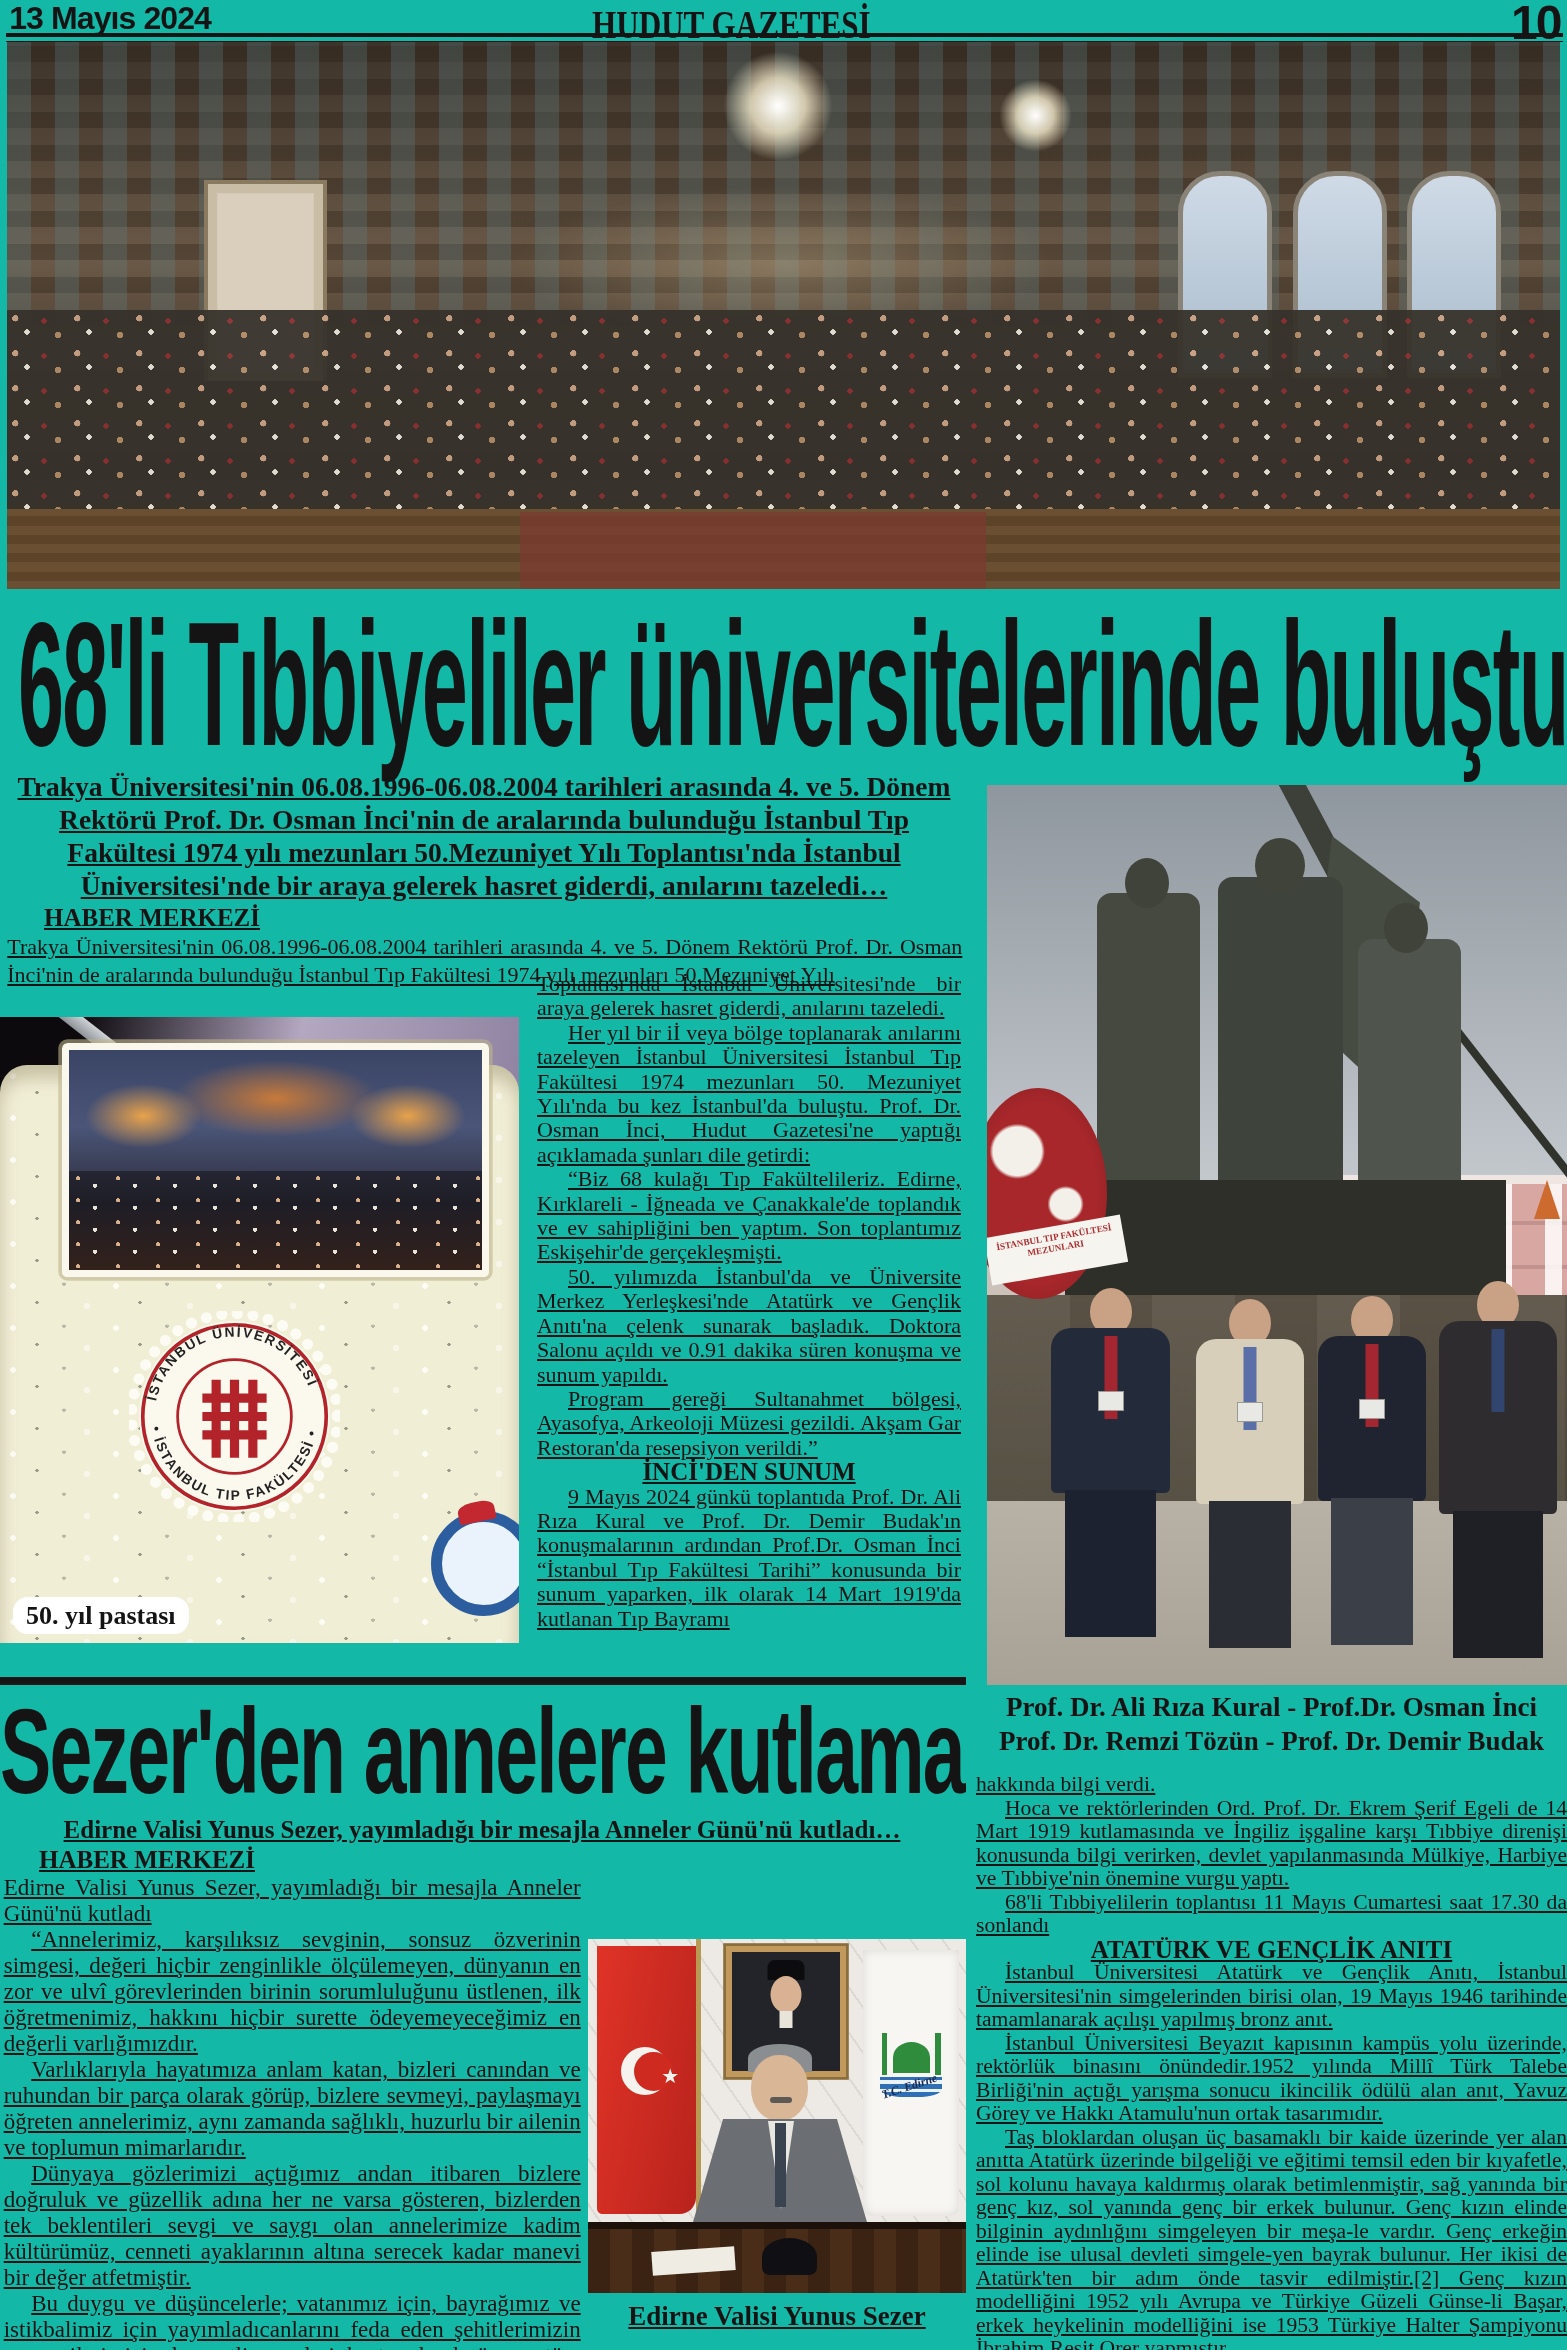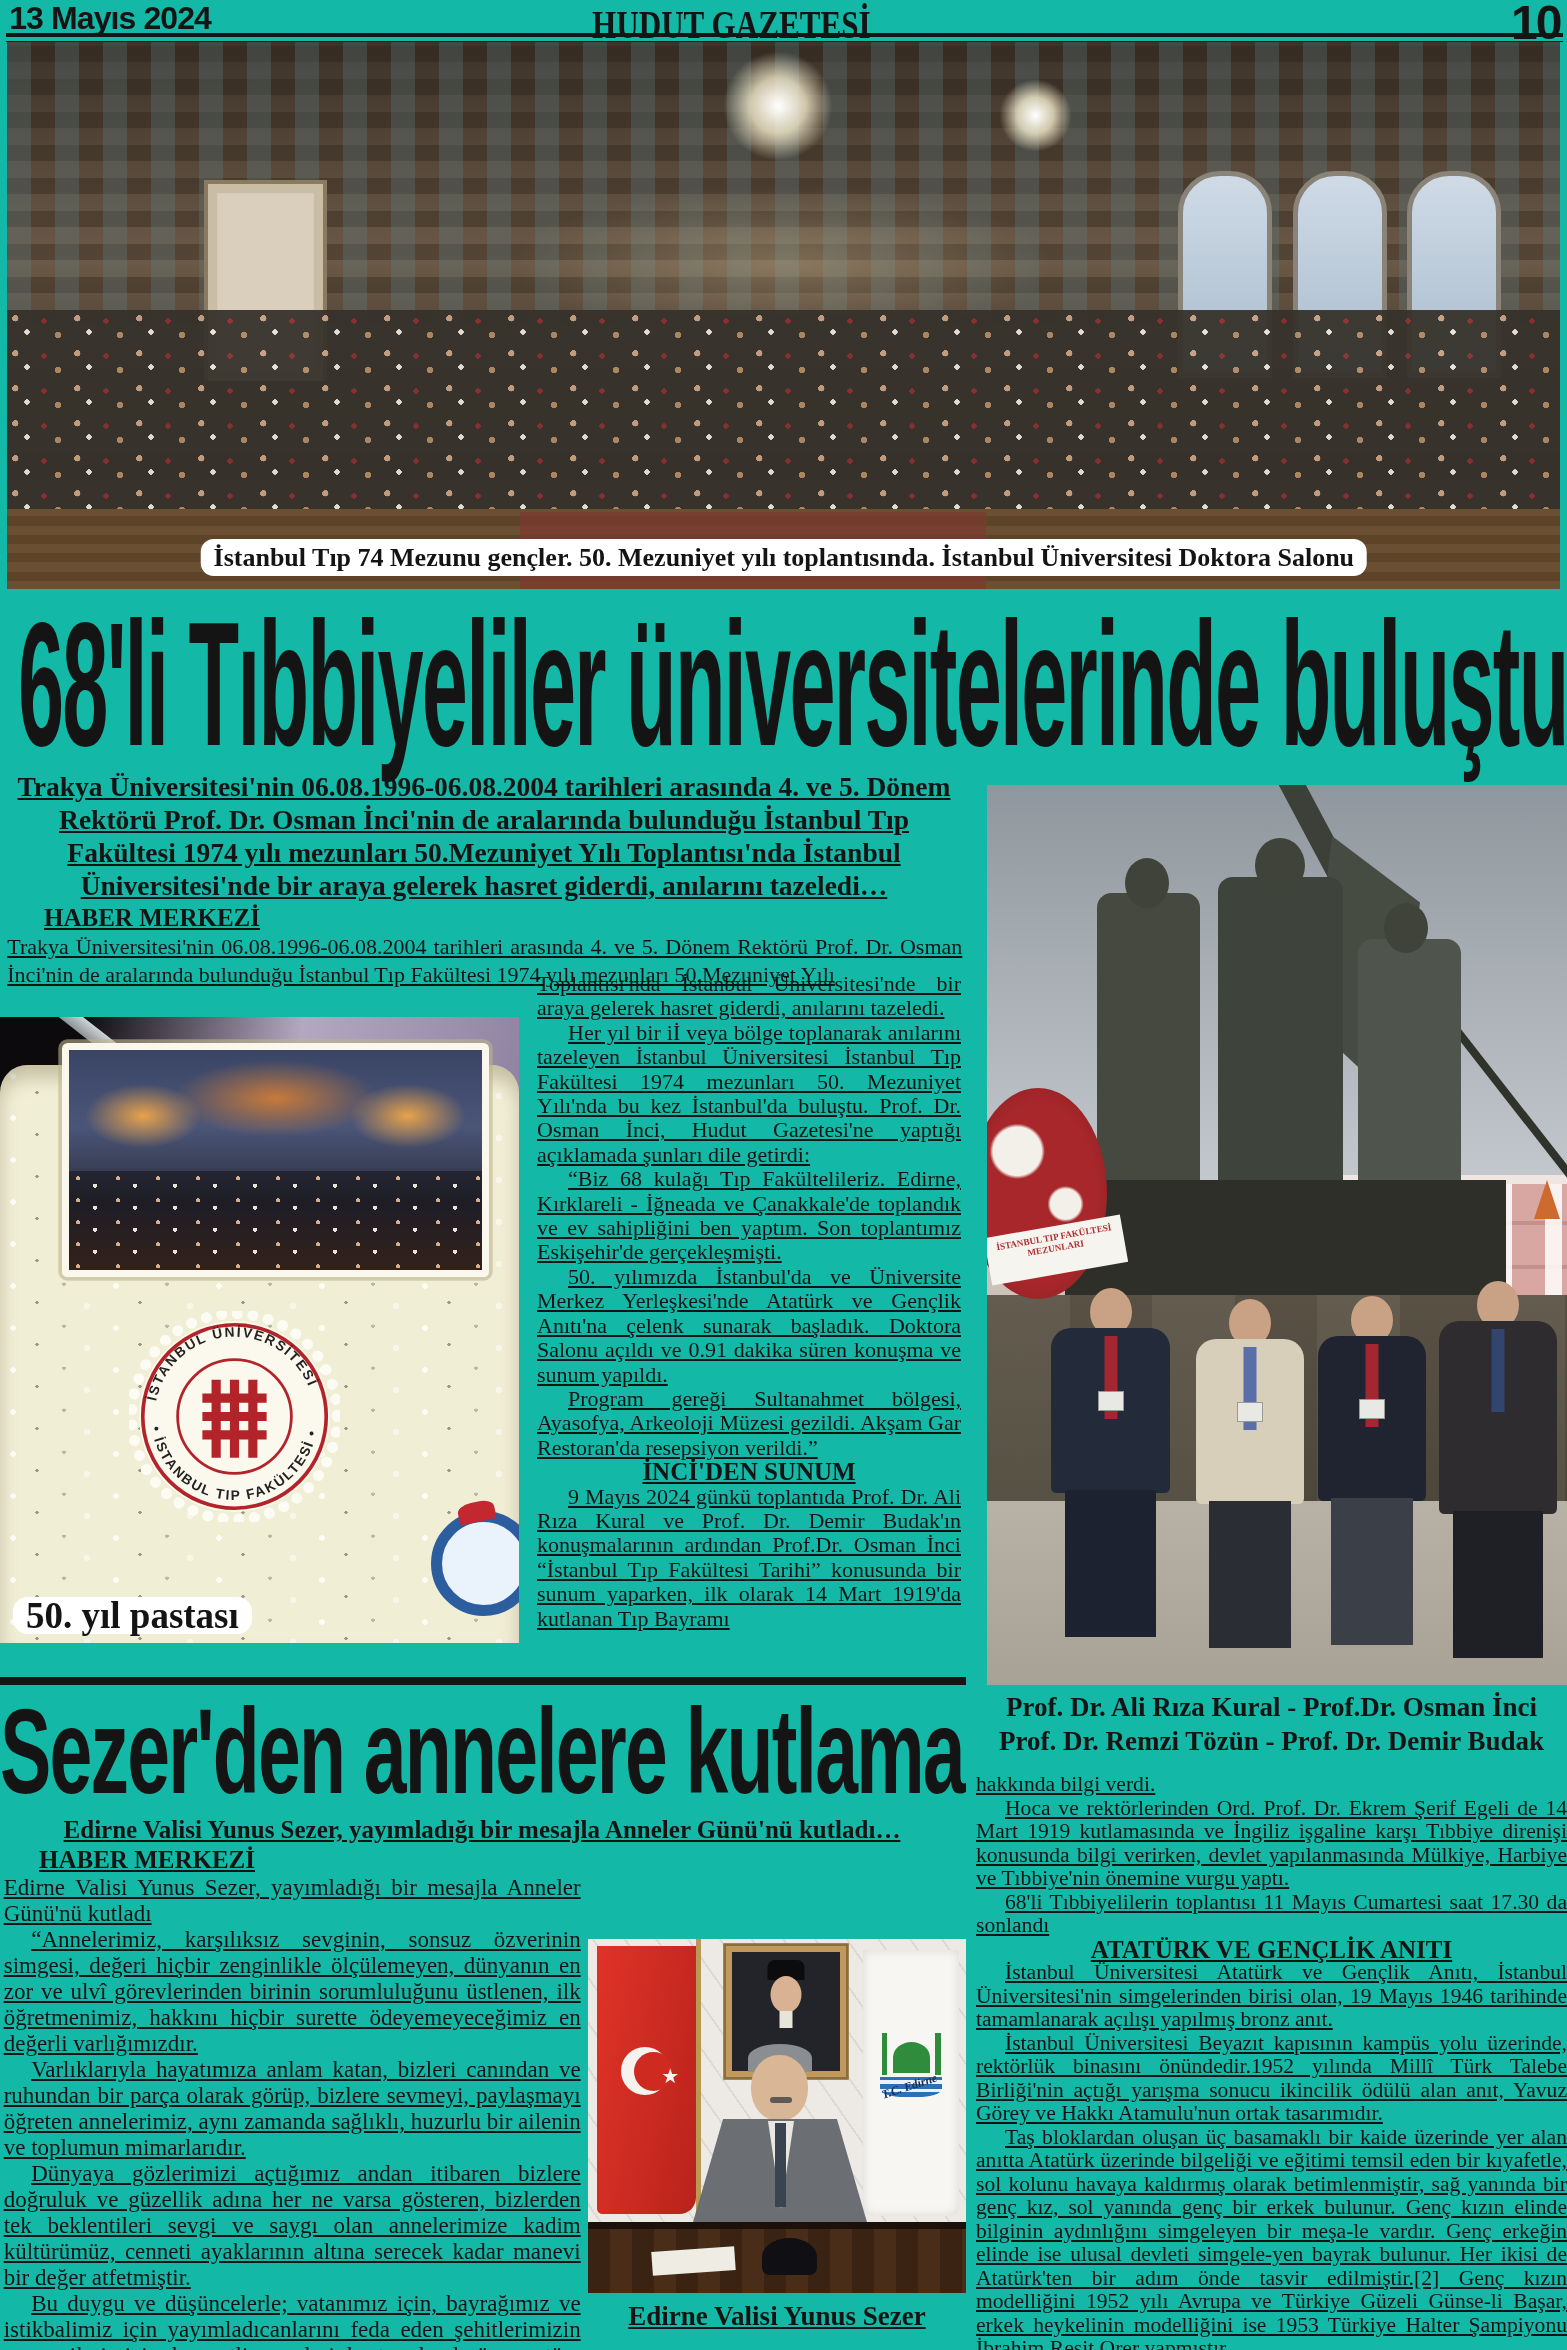--- a/index.html
+++ b/index.html
@@ -77,21 +77,21 @@
        radial-gradient(ellipse 83px 46px at 82% 30%, #e8a24b, rgba(0,0,0,0) 70%),
        radial-gradient(ellipse 147px 55px at 50% 22%, #c77a3a, rgba(0,0,0,0) 70%),
        linear-gradient(#3a4566 0%, #4a5578 35%, #2c2c38 70%, #5a3420 100%);
      border:7.3px solid #faf8ec;border-radius:5.5px;
      box-shadow:0 0 0 3.7px rgba(190,180,140,.6);}
   .cake-pic-crowd{position:absolute;left:0;bottom:0;width:100%;height:45%;background-color:rgba(20,18,24,.55);
      background-image:radial-gradient(circle 3.7px at 9.2px 7.3px,#d9b08c 55%,rgba(0,0,0,0) 60%),
                       radial-gradient(circle 3.7px at 26px 14.7px,#e8e4da 55%,rgba(0,0,0,0) 60%);
      background-size:40px 22px;}
   .cake-logo{left:129px;top:294px;width:211px;height:211px;}
-  .cake-cap{left:13px;bottom:9.2px;border-radius:14.7px;font-size:37px;}
+  .cake-cap{left:13px;bottom:9.2px;border-radius:14.7px;font-size:26px;}
   .cake-deco{right:-16.5px;bottom:27.5px;width:83px;height:83px;border-radius:50%;border:11px solid #2c5d9e;background:#eaf2fb;}
   .cake-deco-bow{position:absolute;left:16.5px;top:-20px;width:37px;height:20px;background:#c32730;border-radius:40% 40% 10% 10%;transform:rotate(-12deg);}
 
   
   .statueph{left:987px;top:785px;width:580px;height:900px;background:linear-gradient(#8f979e,#c4c9ce 45%,#cfd2d5 55%);}
   .bldg{left:275px;top:390px;width:305px;height:257px;background-color:#d8a7a2;
      background-image:repeating-linear-gradient(90deg, rgba(0,0,0,0) 0 33px, rgba(255,255,255,.85) 33px 50px),
                       repeating-linear-gradient(0deg, rgba(0,0,0,0) 0 40px, rgba(122,82,80,.25) 40px 44px);
      border-top:9.2px solid #efe6e2;}
   .bldg2{left:0px;top:395px;width:83px;height:138px;background:#cdc2ba;}
@@ -181,21 +181,20 @@
     <div class="abs hall-ceiling"></div>
     <div class="abs chandelier" style="left:716px;top:9.2px;width:110px;height:110px;"></div>
     <div class="abs chandelier" style="left:992px;top:37px;width:73px;height:73px;"></div>
     <div class="abs hall-door"></div>
     <div class="abs hall-window" style="left:1171px;"></div>
     <div class="abs hall-window" style="left:1286px;"></div>
     <div class="abs hall-window" style="left:1400px;"></div>
     <div class="abs crowd"></div>
     <div class="abs hall-floor"></div>
     <div class="abs hall-carpet"></div>
-    <div class="photo-caption hall-cap">İstanbul Tıp 74 Mezunu gençler. 50. Mezuniyet yılı toplantısında. İstanbul Üniversitesi Doktora Salonu</div>
   </div>
 
   <div class="abs headline1 sans">
     <span class="fitx" style="transform: scaleX(0.470637);">68'li Tıbbiyeliler üniversitelerinde buluştu</span>
   </div>
 
   <p class="abs lede1 b ctr">Trakya Üniversitesi'nin 06.08.1996-06.08.2004 tarihleri arasında 4. ve 5. Dönem Rektörü Prof. Dr. Osman İnci'nin de aralarında bulunduğu İstanbul Tıp Fakültesi 1974 yılı mezunları 50.Mezuniyet Yılı Toplantısı'nda İstanbul Üniversitesi'nde bir araya gelerek hasret giderdi, anılarını tazeledi…</p>
   <div class="abs byline byline1 b">HABER MERKEZİ</div>
   <p class="abs para-intro j">Trakya Üniversitesi'nin 06.08.1996-06.08.2004 tarihleri arasında 4. ve 5. Dönem Rektörü Prof. Dr. Osman İnci'nin de aralarında bulunduğu İstanbul Tıp Fakültesi 1974 yılı mezunları 50.Mezuniyet Yılı</p>
 

